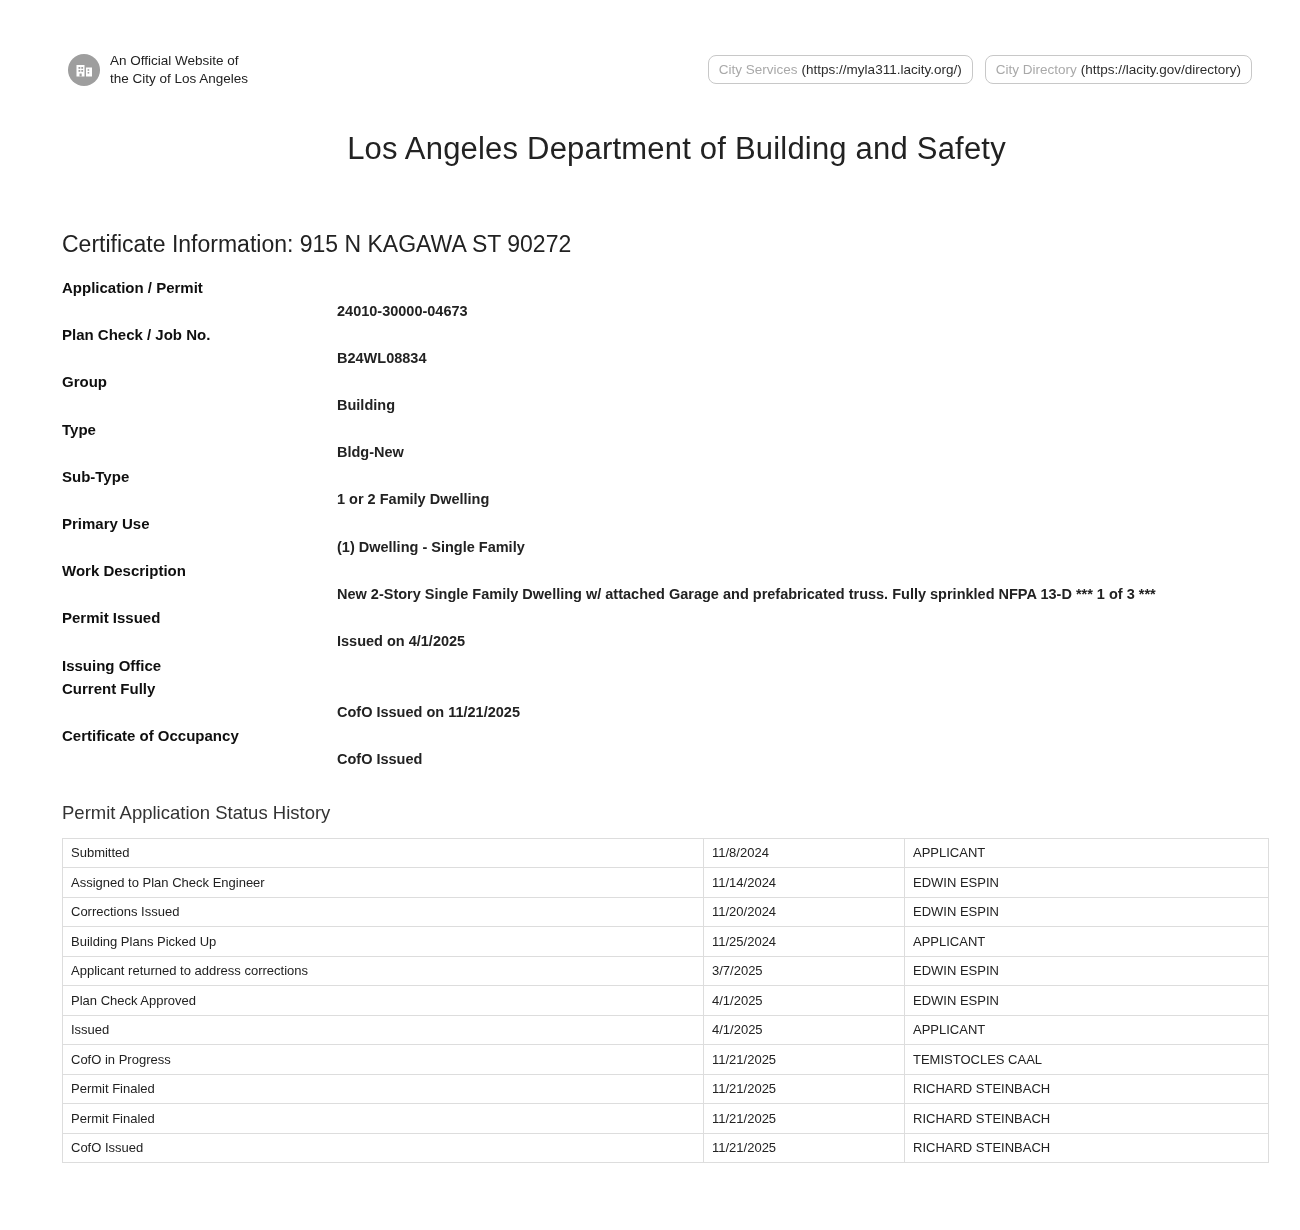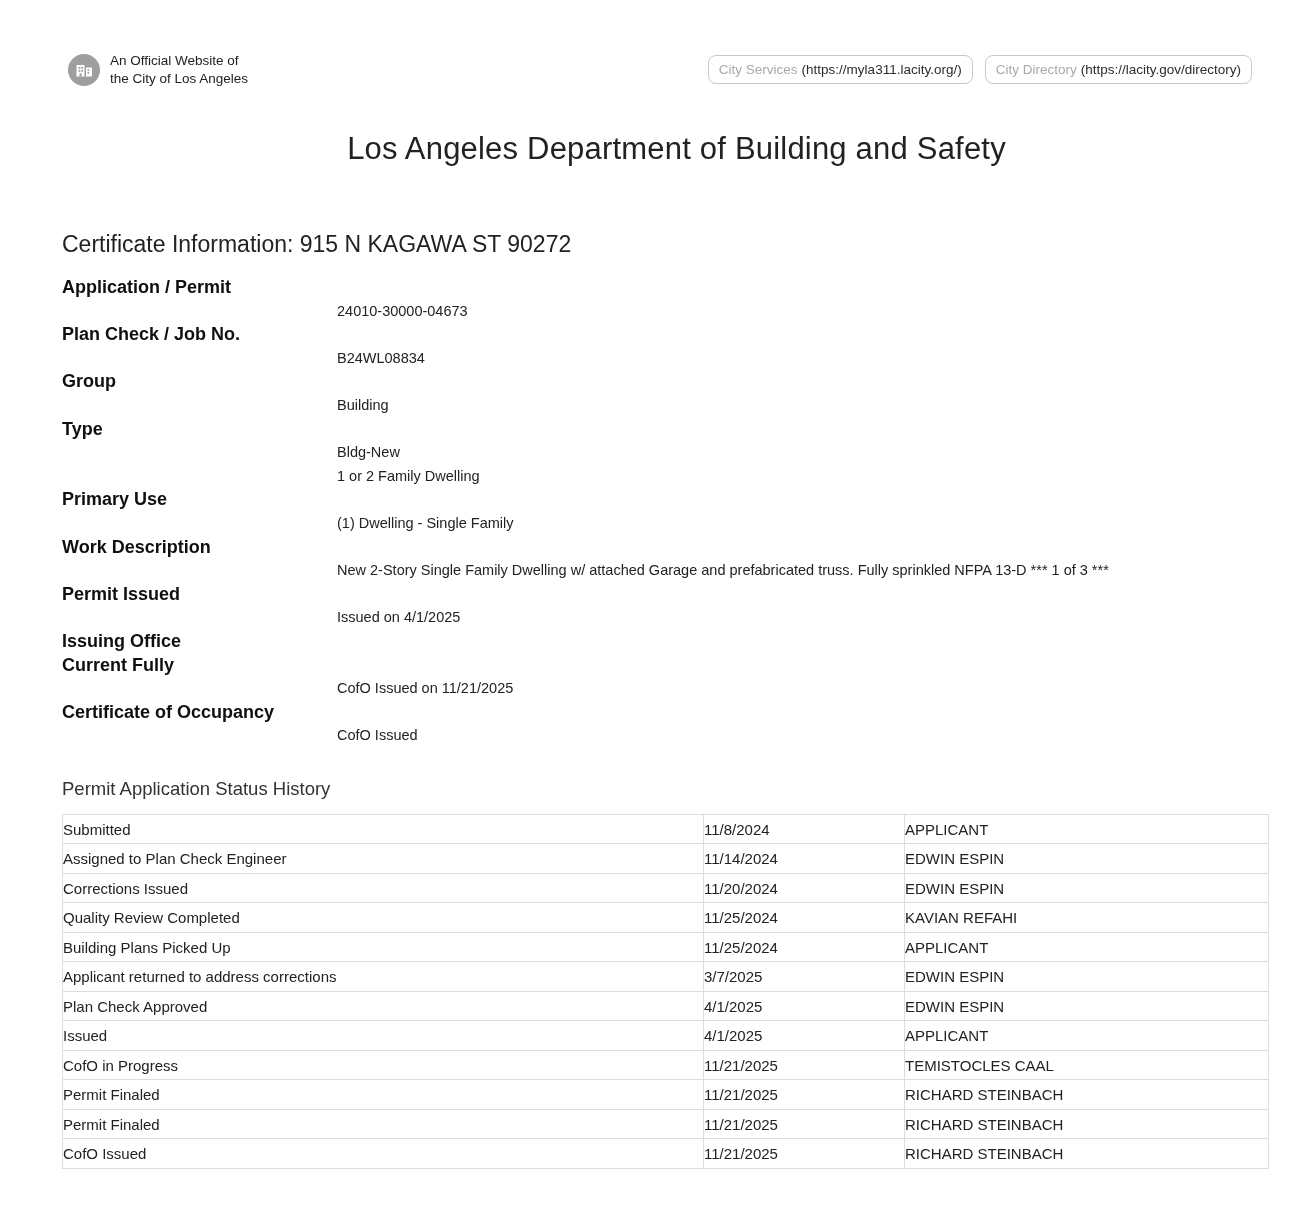--- a/index.html
+++ b/index.html
@@ -67,43 +67,44 @@
     font-size: 18.5px;
     font-weight: 400;
     color: #333;
     margin: 30px 0 14px 62px;
   }
 
   
   .fields { margin: 0 40px 0 62px; }
   .field-label {
     font-weight: 700;
-    font-size: 18px;
+    font-size: 15px;
     color: #0f0f0f;
     line-height: 23.6px;
   }
   .field-value {
     font-size: 14.5px;
     color: #222;
     line-height: 23.6px;
     padding-left: 275px;
+    font-weight: bold;
   }
 
   
   table.history {
     border-collapse: collapse;
     margin-left: 62px;
     width: 1206px;
     table-layout: fixed;
   }
   table.history td {
     border: 1px solid #dddddd;
-    font-size: 15px;
-    color: #222;
-    padding: 0 0;
+    font-size: 13px;
+    color: #222;
+    padding: 0 8px;
     height: 29.5px;
     vertical-align: middle;
     overflow: hidden;
     white-space: nowrap;
   }
   td.c-date, td.c-person { padding-left: 10px; }
 </style>
 </head>
 <body>
 
@@ -156,20 +157,21 @@
   </div>
       <div class="field">
     <div class="field-label">Group</div>
     <div class="field-value">Building</div>
   </div>
       <div class="field">
     <div class="field-label">Type</div>
     <div class="field-value">Bldg-New</div>
   </div>
       <div class="field">
+    <div class="field-label">Sub-Type</div>
     <div class="field-value">1 or 2 Family Dwelling</div>
   </div>
       <div class="field">
     <div class="field-label">Primary Use</div>
     <div class="field-value">(1) Dwelling - Single Family</div>
   </div>
       <div class="field">
     <div class="field-label">Work Description</div>
     <div class="field-value">New 2-Story Single Family Dwelling w/ attached Garage and prefabricated truss. Fully sprinkled NFPA 13-D *** 1 of 3 ***</div>
   </div>
@@ -209,25 +211,20 @@
     <td class="c-status">Assigned to Plan Check Engineer</td>
     <td class="c-date">11/14/2024</td>
     <td class="c-person">EDWIN ESPIN</td>
   </tr>
         <tr>
     <td class="c-status">Corrections Issued</td>
     <td class="c-date">11/20/2024</td>
     <td class="c-person">EDWIN ESPIN</td>
   </tr>
         <tr>
-    <td class="c-status">Quality Review Completed</td>
-    <td class="c-date">11/25/2024</td>
-    <td class="c-person">KAVIAN REFAHI</td>
-  </tr>
-        <tr>
     <td class="c-status">Building Plans Picked Up</td>
     <td class="c-date">11/25/2024</td>
     <td class="c-person">APPLICANT</td>
   </tr>
         <tr>
     <td class="c-status">Applicant returned to address corrections</td>
     <td class="c-date">3/7/2025</td>
     <td class="c-person">EDWIN ESPIN</td>
   </tr>
         <tr>

